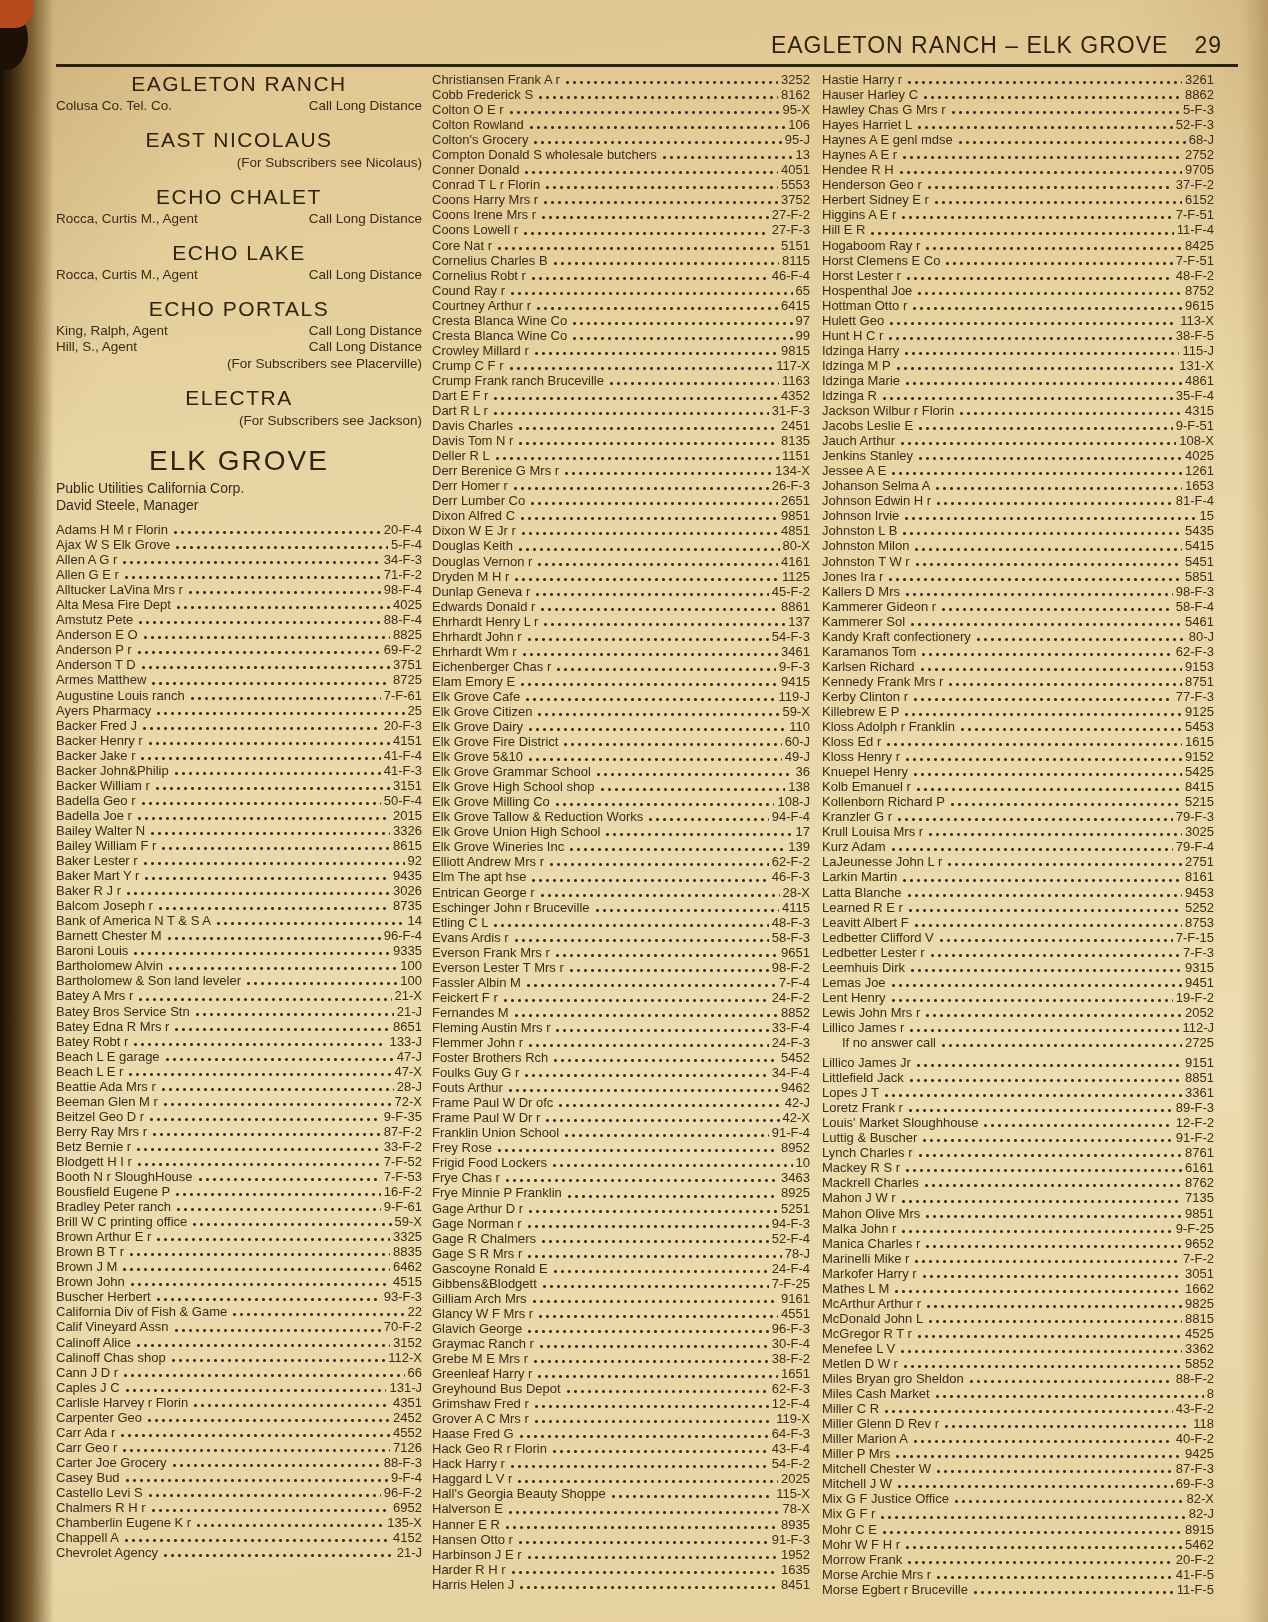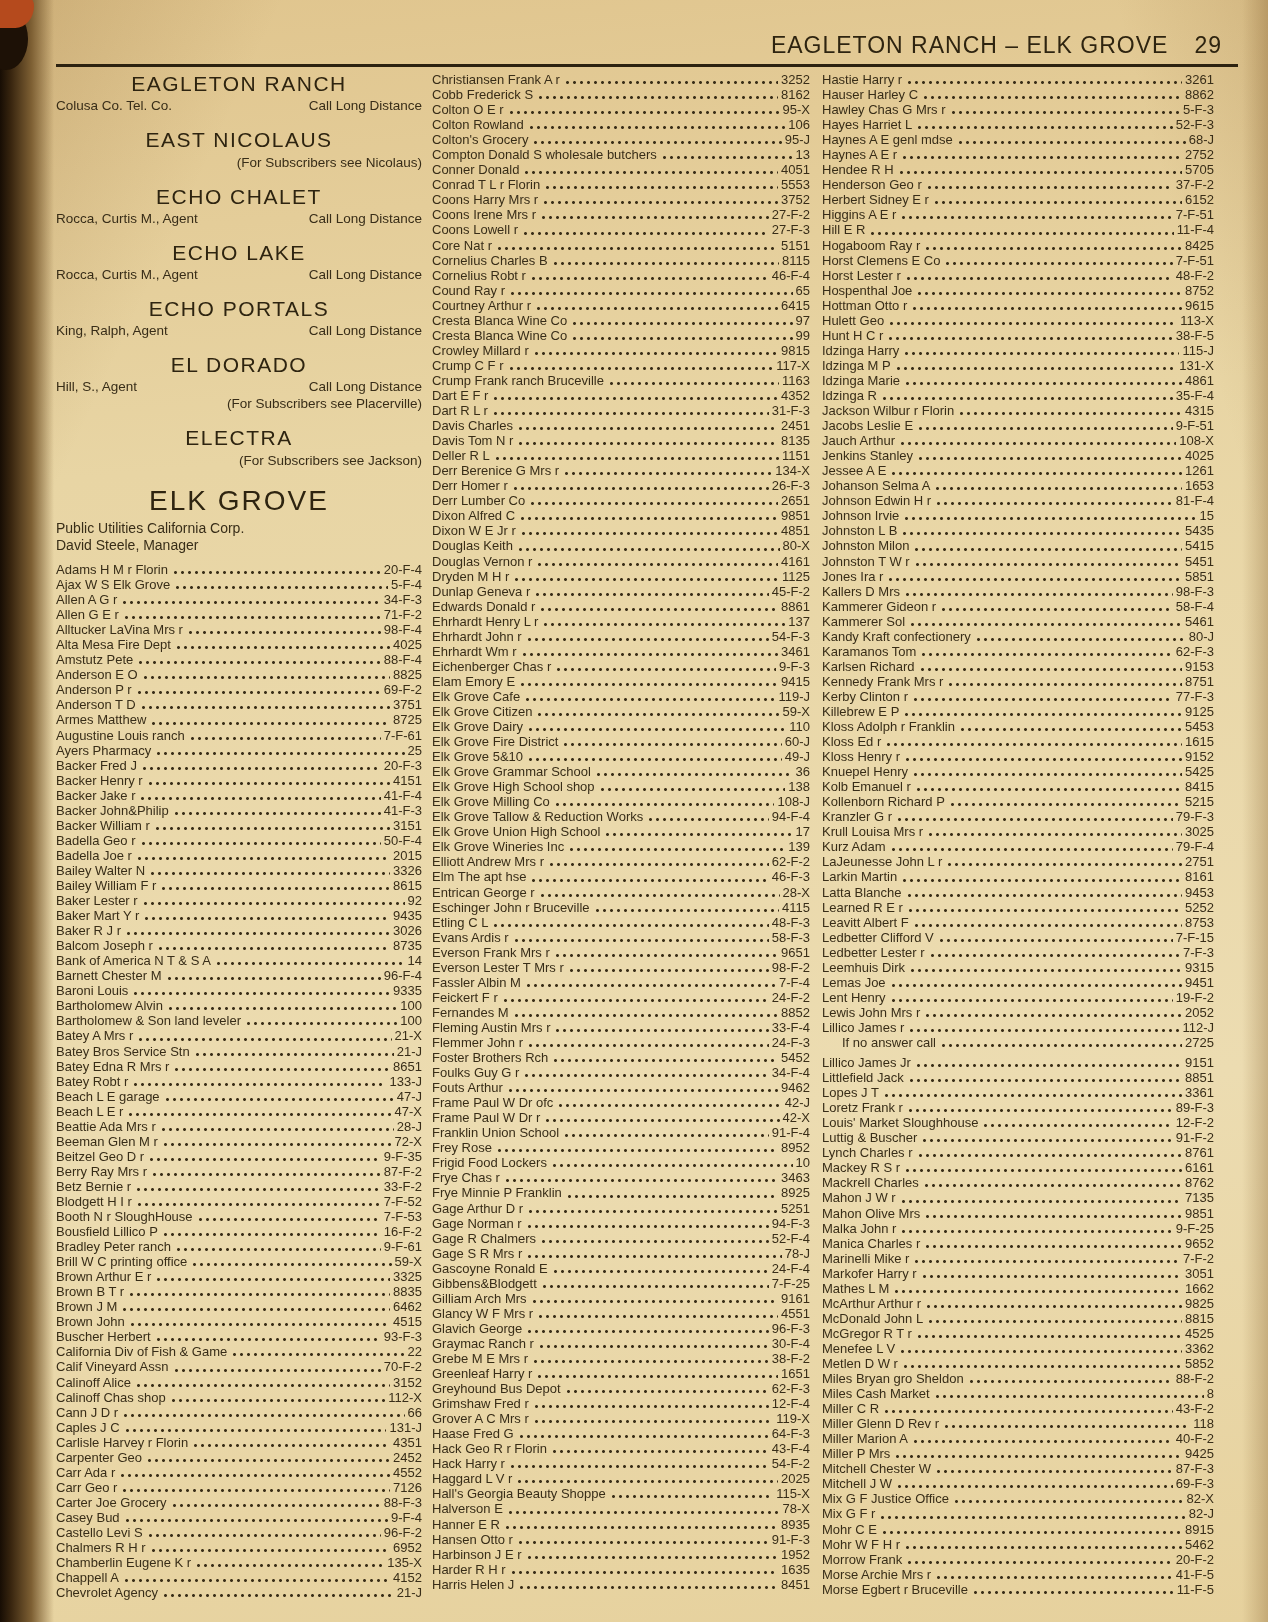--- a/index.html
+++ b/index.html
@@ -84,21 +84,20 @@
           </div>
         </div>
         <div class="sec">
           <div class="sec-title">ECHO PORTALS</div>
           <div class="sec-row">
             <span>King, Ralph, Agent</span>
             <span>Call Long Distance</span>
           </div>
         </div>
         <div class="sec">
-          <div class="sec-title">EL DORADO</div>
           <div class="sec-row">
             <span>Hill, S., Agent</span>
             <span>Call Long Distance</span>
           </div>
           <div class="sec-note">(For Subscribers see Placerville)</div>
         </div>
         <div class="sec">
           <div class="sec-title">ELECTRA</div>
           <div class="sec-note">(For Subscribers see Jackson)</div>
         </div>
@@ -323,21 +322,21 @@
           <span class="nm">Blodgett H I r</span>
           <span class="dots"></span>
           <span class="num">7-F-52</span>
         </div>
         <div class="entry">
           <span class="nm">Booth N r SloughHouse</span>
           <span class="dots"></span>
           <span class="num">7-F-53</span>
         </div>
         <div class="entry">
-          <span class="nm">Bousfield Lillico P</span>
+          <span class="nm">Bousfield Eugene P</span>
           <span class="dots"></span>
           <span class="num">16-F-2</span>
         </div>
         <div class="entry">
           <span class="nm">Bradley Peter ranch</span>
           <span class="dots"></span>
           <span class="num">9-F-61</span>
         </div>
         <div class="entry">
           <span class="nm">Brill W C printing office</span>
@@ -990,21 +989,21 @@
         <span class="num">68-J</span>
       </div>
       <div class="entry">
         <span class="nm">Haynes A E r</span>
         <span class="dots"></span>
         <span class="num">2752</span>
       </div>
       <div class="entry">
         <span class="nm">Hendee R H</span>
         <span class="dots"></span>
-        <span class="num">5705</span>
+        <span class="num">9705</span>
       </div>
       <div class="entry">
         <span class="nm">Henderson Geo r</span>
         <span class="dots"></span>
         <span class="num">37-F-2</span>
       </div>
       <div class="entry">
         <span class="nm">Herbert Sidney E r</span>
         <span class="dots"></span>
         <span class="num">6152</span>

